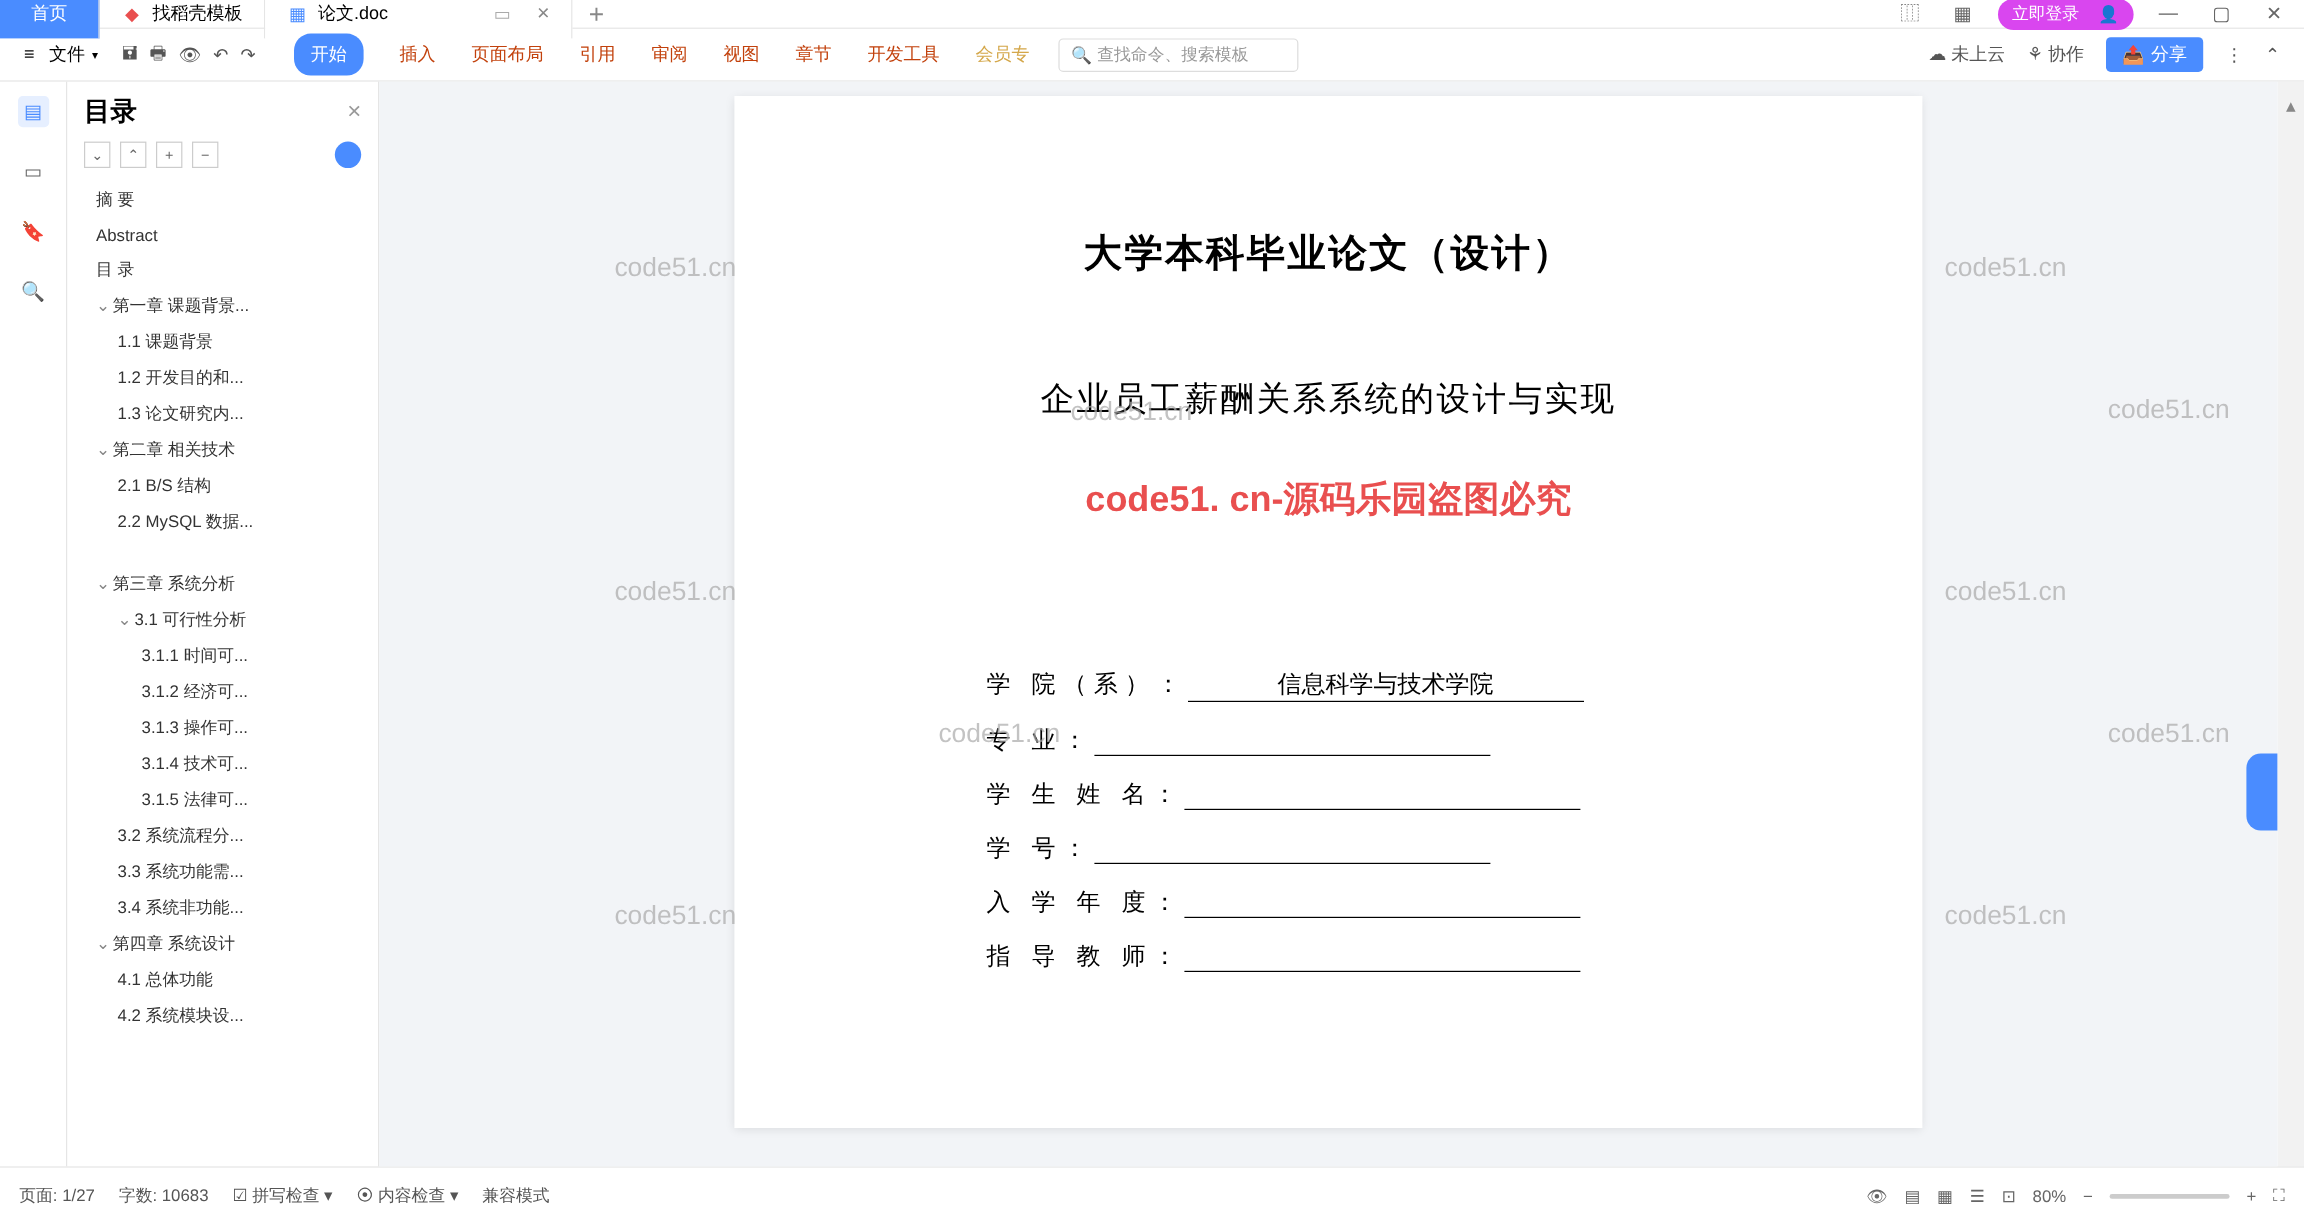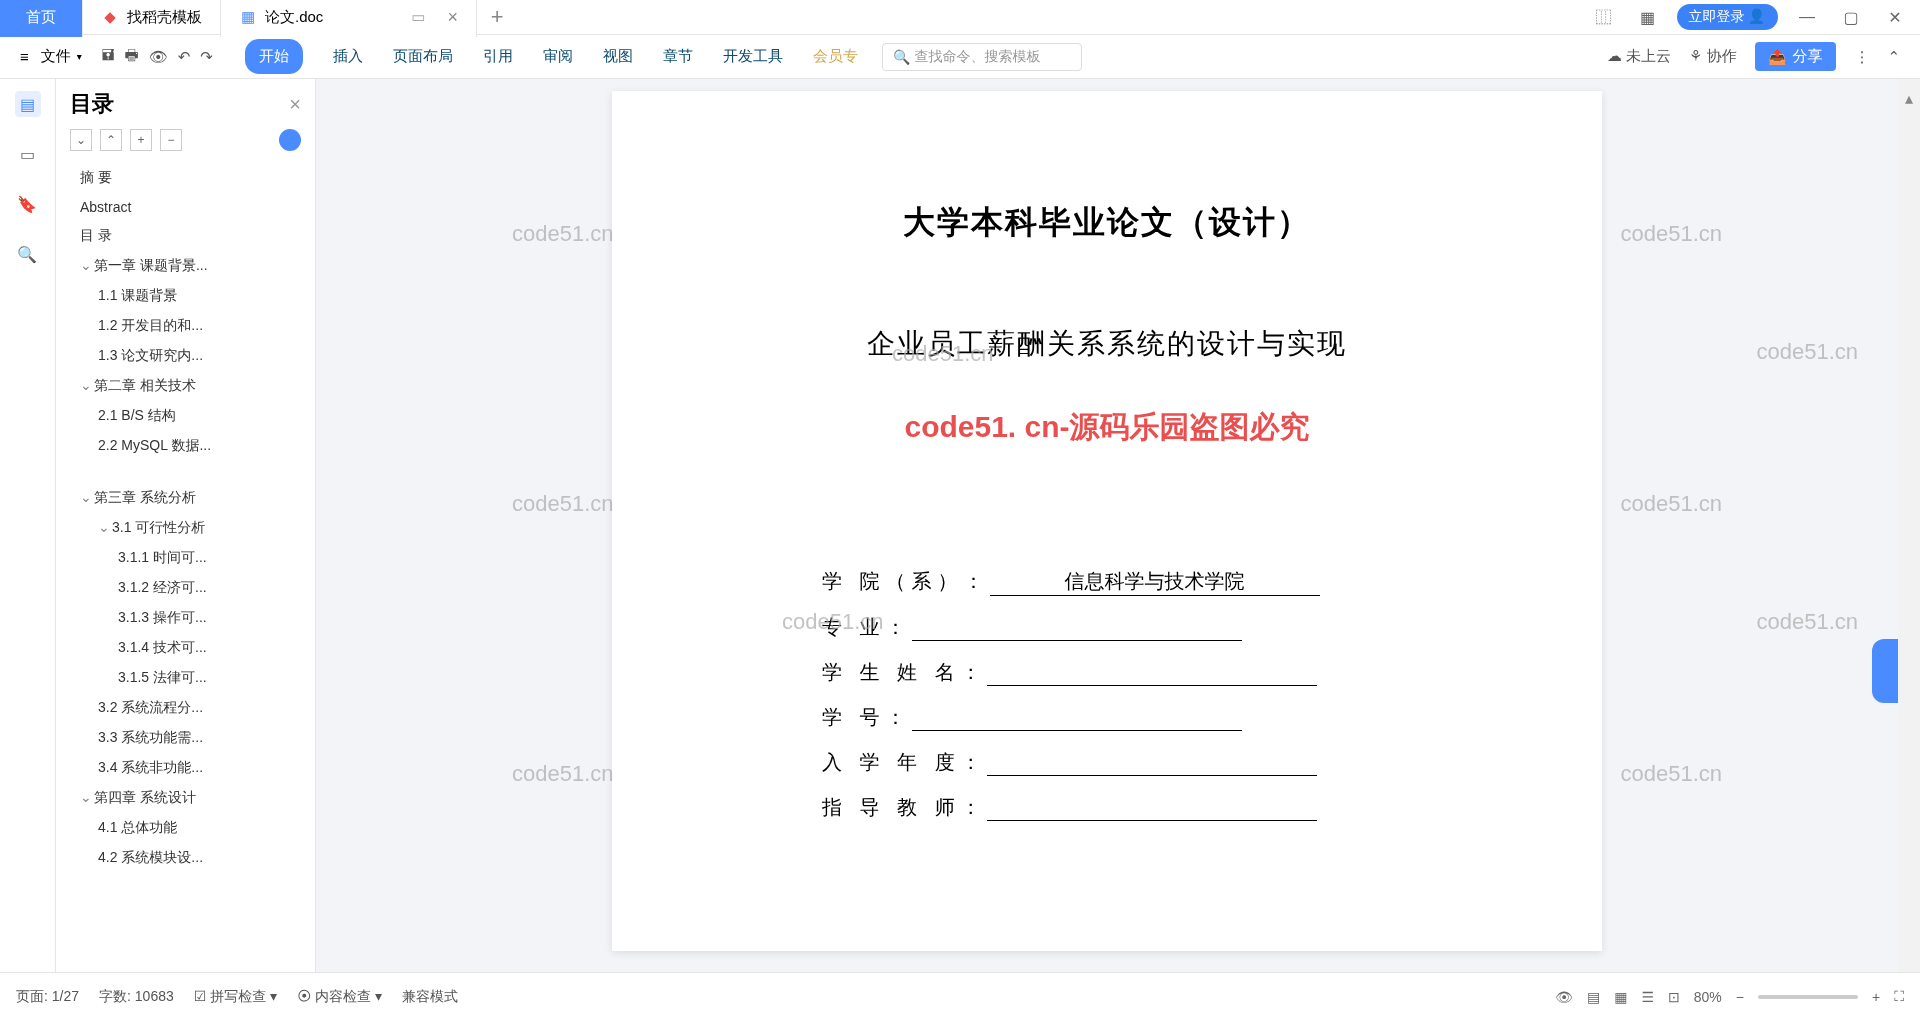--- a/index.html
+++ b/index.html
@@ -1,36 +1,36 @@
 <!DOCTYPE html>
 <html><head>
 <meta charset="utf-8">
 <style>
 *{margin:0;padding:0;box-sizing:border-box;font-family:"Microsoft YaHei",sans-serif}
 body{width:1920px;height:1020px;overflow:hidden;background:#fff;display:flex;flex-direction:column;transform-origin:top left}
 
-.titlebar{height:35px;display:flex;align-items:center;background:#fff;border-bottom:1px solid #e5e5e5}
+.titlebar{height:24px;display:flex;align-items:center;background:#fff;border-bottom:1px solid #e5e5e5}
 .tab{height:40px;display:flex;align-items:center;padding:0 18px;gap:8px;font-size:15px;cursor:pointer;border-right:1px solid #e5e5e5}
 .tab.home{background:#4a8cff;color:#fff;padding:0 26px}
 .tab.active{background:#fff}
 .tab-icon{width:18px;height:18px;display:flex;align-items:center;justify-content:center}
 .tab-icon.red{color:#e94f4f}
 .tab-icon.blue{color:#4a8cff}
 .tab-close{margin-left:14px;color:#888;font-size:18px}
 .tab-plus{width:40px;height:40px;display:flex;align-items:center;justify-content:center;color:#888;font-size:22px;cursor:pointer}
 .titlebar-right{margin-left:auto;display:flex;align-items:center;gap:14px;padding-right:10px}
-.login-btn{background:#3b82f6;color:#fff;border-radius:14px;padding:4px 12px;font-size:14px;display:flex;align-items:flex-start;gap:4px}
+.login-btn{background:#d946ef;color:#fff;border-radius:14px;padding:4px 12px;font-size:14px;display:flex;align-items:center;gap:16px}
 .win-btn{width:30px;height:30px;display:flex;align-items:center;justify-content:center;color:#666;cursor:pointer}
 
 .ribbon{height:44px;display:flex;align-items:center;padding:0 20px;gap:4px;border-bottom:1px solid #e5e5e5;font-size:15px}
 .file-menu{display:flex;align-items:center;gap:6px;padding:4px 8px}
 .qat{display:flex;align-items:center;gap:10px;margin-left:8px;color:#555}
 .qat span{cursor:pointer}
 .ribbon-tabs{display:flex;align-items:center;gap:30px;margin-left:28px}
-.ribbon-tab{cursor:pointer;color:#0c4a6e}
+.ribbon-tab{cursor:pointer;color:#c2410c}
 .ribbon-tab.active{background:#4a8cff;color:#fff;padding:8px 14px;border-radius:14px}
 .ribbon-tab.member{color:#d4a74a}
 .search-box{display:flex;align-items:center;gap:4px;border:1px solid #ddd;border-radius:4px;padding:4px 10px;margin-left:20px;color:#999;font-size:14px;width:200px}
 .ribbon-right{margin-left:auto;display:flex;align-items:center;gap:18px;color:#555;font-size:15px}
 .share-btn{background:#4a8cff;color:#fff;padding:5px 14px;border-radius:4px;display:flex;align-items:center;gap:5px}
 
 .workarea{flex:1;display:flex;min-height:0}
 .rail{width:56px;border-right:1px solid #e5e5e5;display:flex;flex-direction:column;align-items:center;padding-top:12px;gap:24px;color:#666}
 .rail-item{width:26px;height:26px;display:flex;align-items:center;justify-content:center;cursor:pointer}
 .rail-item.active{background:#e6efff;border-radius:4px;color:#4a8cff}

